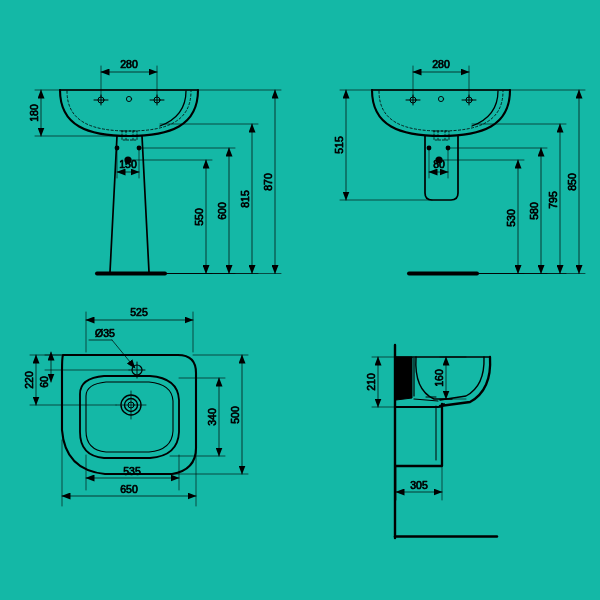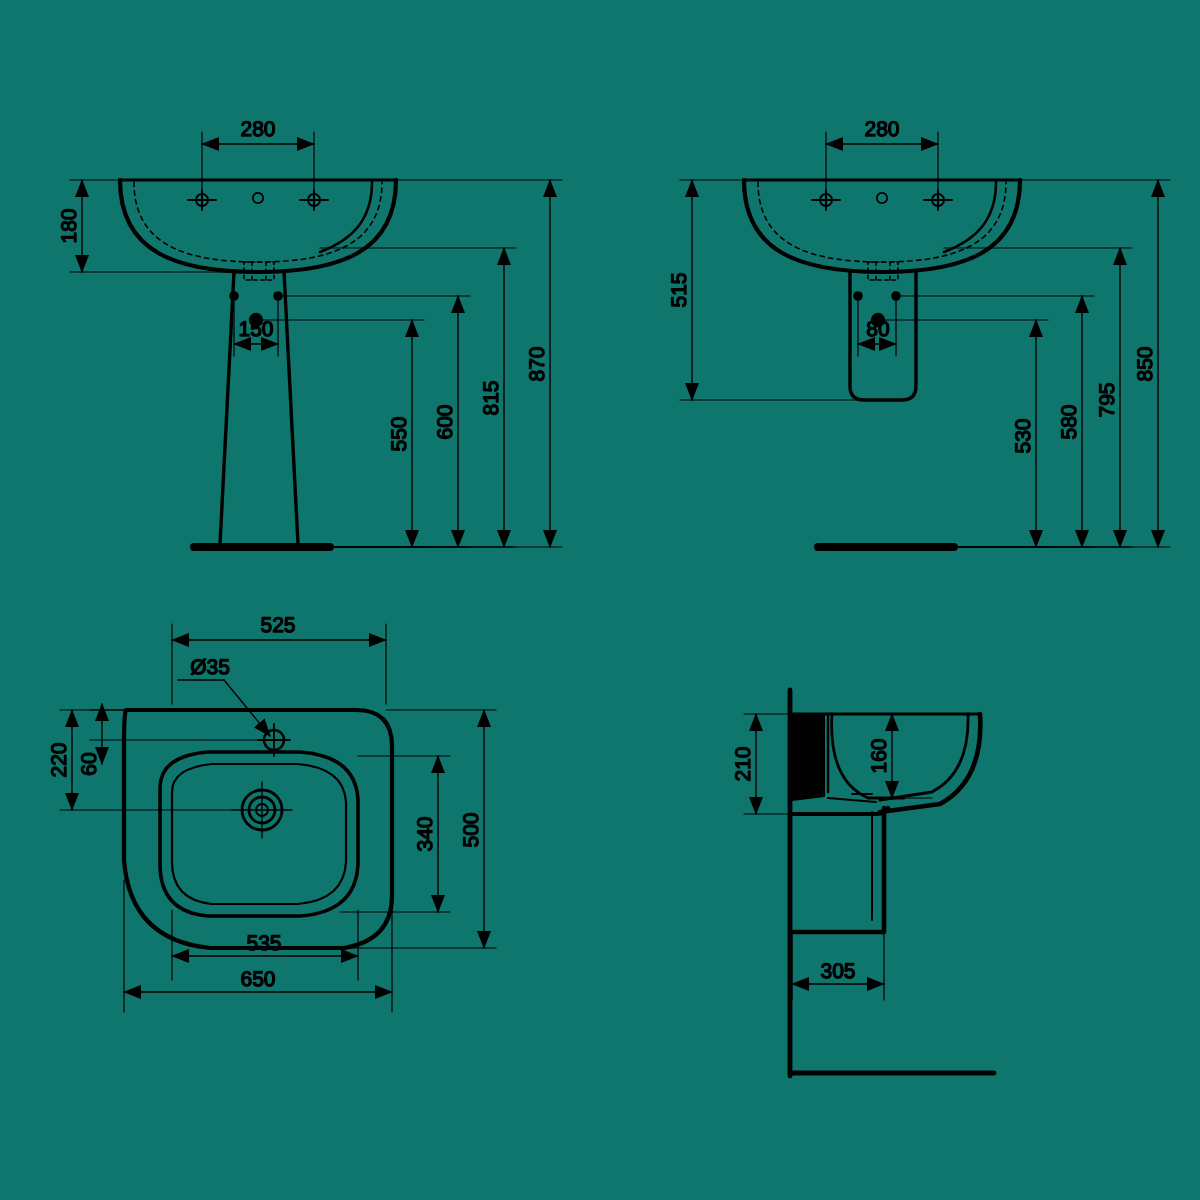--- a/index.html
+++ b/index.html
@@ -1,17 +1,17 @@
 <!DOCTYPE html>
 <html><head>
 <meta charset="utf-8">
 <style>
   html,body{margin:0;padding:0;background:#ffffff;}
   body{width:600px;height:600px;overflow:hidden;font-family:"Liberation Sans",sans-serif;}
-  #sheet{position:relative;width:600px;height:600px;background:#0f766e;}
+  #sheet{position:relative;width:600px;height:600px;background:#14b8a6;}
   svg{display:block;}
   text{font-family:"Liberation Sans",sans-serif;fill:#000000;}
 </style>
 </head>
 <body>
 
 <div id="sheet">
 <svg width="600" height="600" viewBox="0 0 600 600">
 
   <defs>

